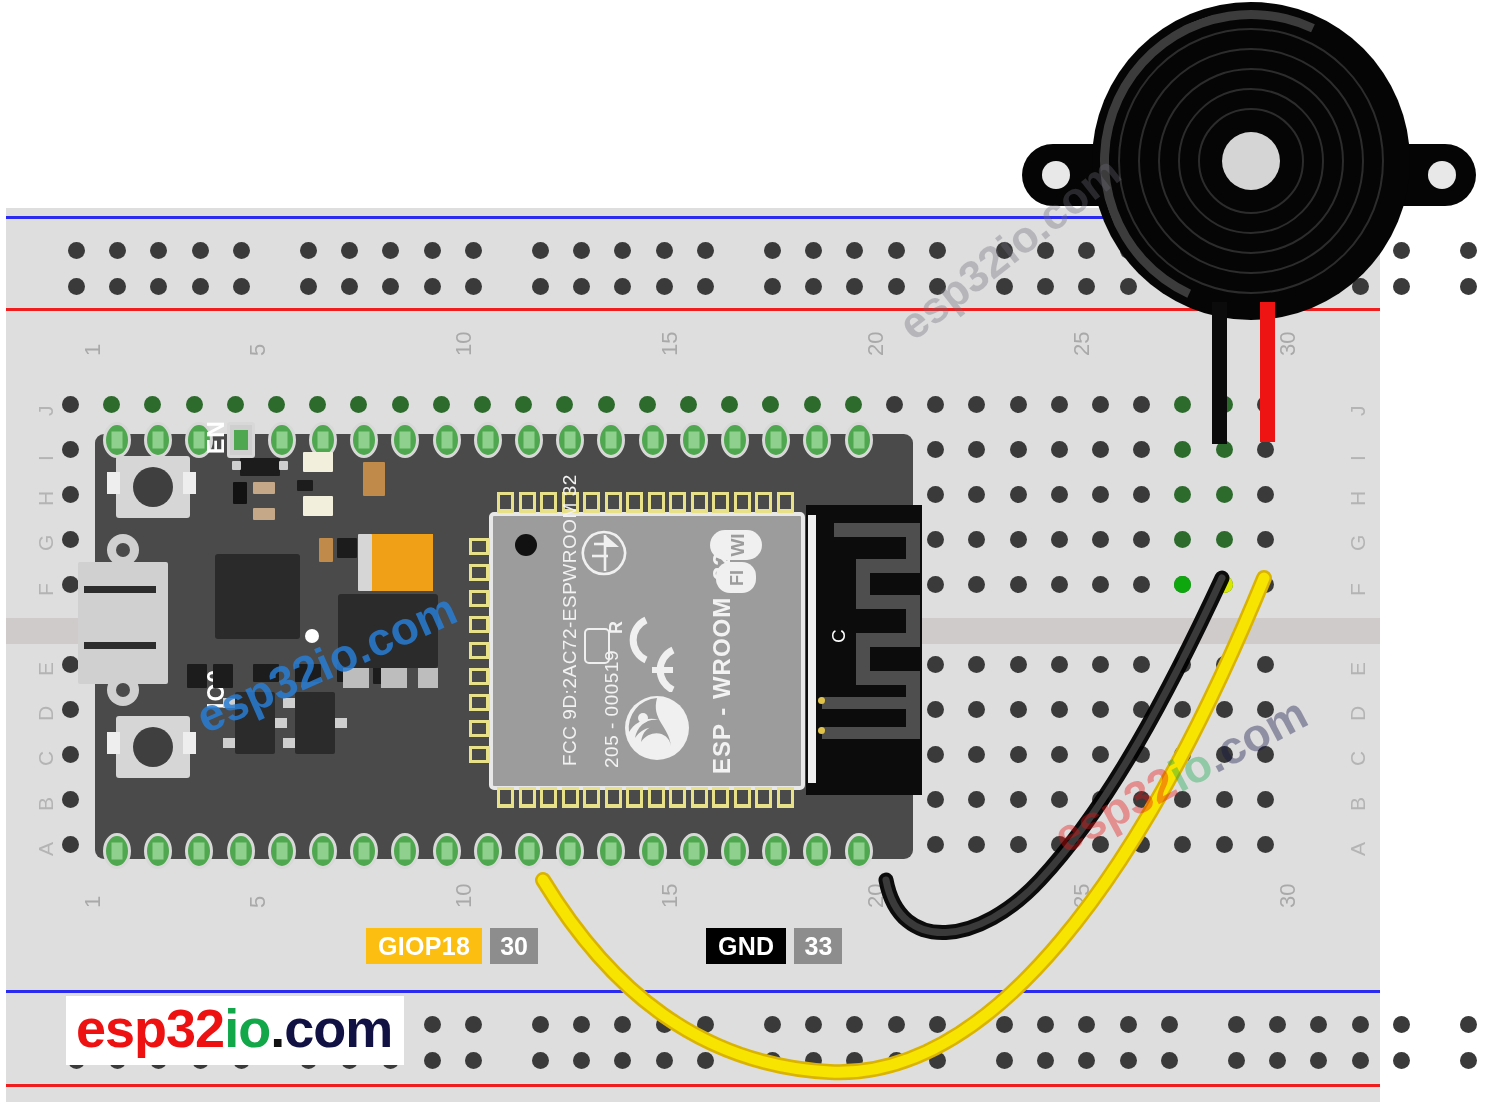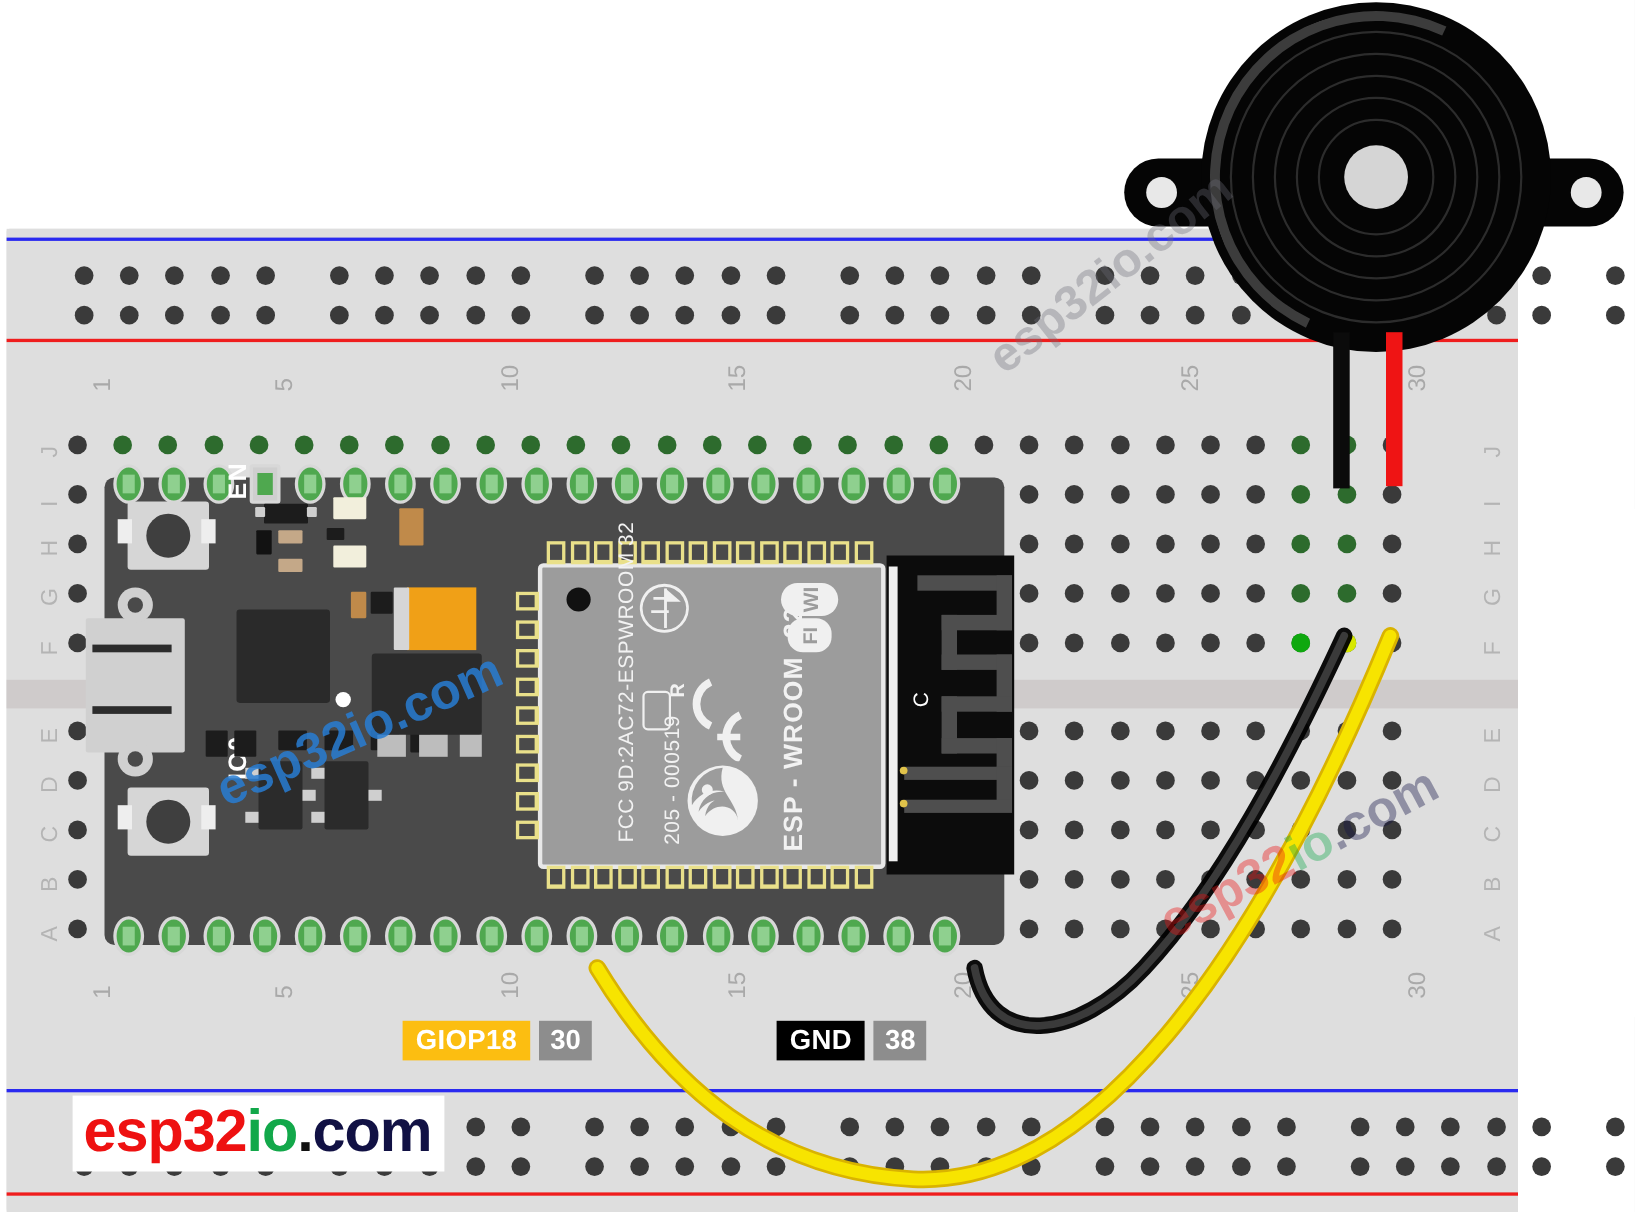--- a/index.html
+++ b/index.html
@@ -1105,21 +1105,21 @@
     <path id="wire-signal-shadow" d="M 543 880 C 610 990, 700 1065, 830 1072 C 990 1080, 1140 880, 1264 578" fill="none" stroke="#d9b300" stroke-width="16" stroke-linecap="round"></path>
     <path id="wire-signal" d="M 543 880 C 610 990, 700 1065, 830 1072 C 990 1080, 1140 880, 1264 578" fill="none" stroke="#f7e400" stroke-width="11" stroke-linecap="round"></path>
   </svg>
 
   <div class="pintag" style="left:366px; top:928px;">
     <div class="name" style="background: rgb(252, 190, 17); color: rgb(255, 255, 255);">GIOP18</div>
     <div class="num">30</div>
   </div>
   <div class="pintag" style="left:706px; top:928px;">
     <div class="name" style="background: rgb(0, 0, 0); color: rgb(255, 255, 255);">GND</div>
-    <div class="num">38</div>
+    <div class="num">33</div>
   </div>
 
   <div class="wm wm-gray" style="left:920px; top:300px; font-size:44px; transform:rotate(-38deg); transform-origin:left bottom;">esp32io.com</div>
   <div class="wm wm-blue" style="left:210px; top:690px; font-size:46px; transform:rotate(-24deg); transform-origin:left bottom;">esp32io.com</div>
   <div id="wm-color" style="position:absolute; left:1070px; top:810px; font-size:46px; font-weight:bold; transform:rotate(-28deg); transform-origin:left bottom; white-space:nowrap; font-family:'Liberation Sans', sans-serif;"><span style="color: rgb(238, 17, 17); opacity: 0.38;">esp32</span><span style="color: rgb(18, 168, 74); opacity: 0.38;">io</span><span style="color: rgb(17, 17, 68); opacity: 0.38;">.</span><span style="color: rgb(17, 17, 68); opacity: 0.38;">com</span></div>
 
   <div class="logo">
     <span style="color:#ee1111">esp32</span><span style="color:#12a84a">io</span><span style="color:#111">.</span><span style="color:#111144">com</span>
   </div>
 

